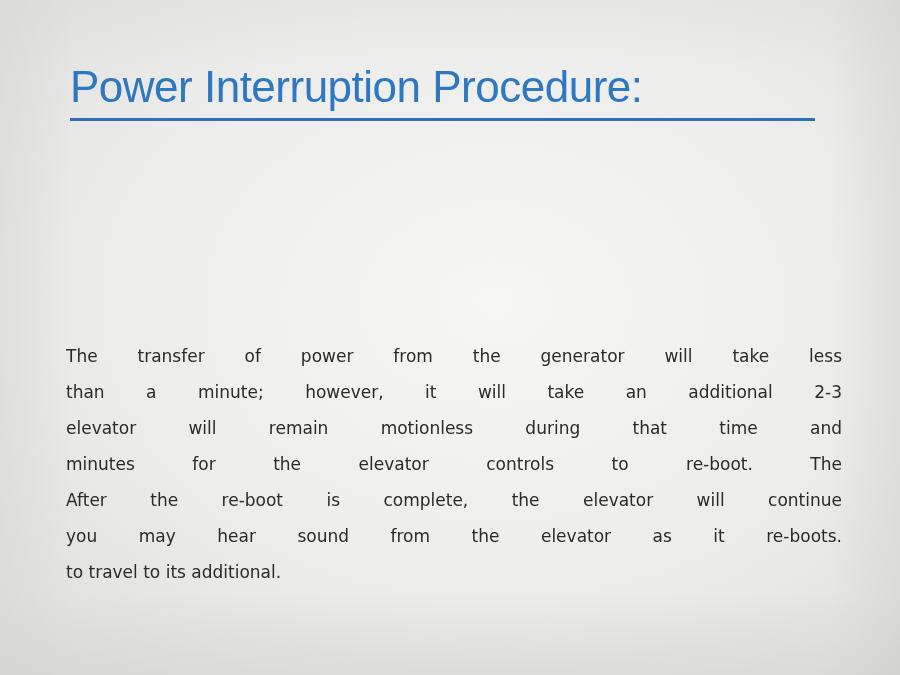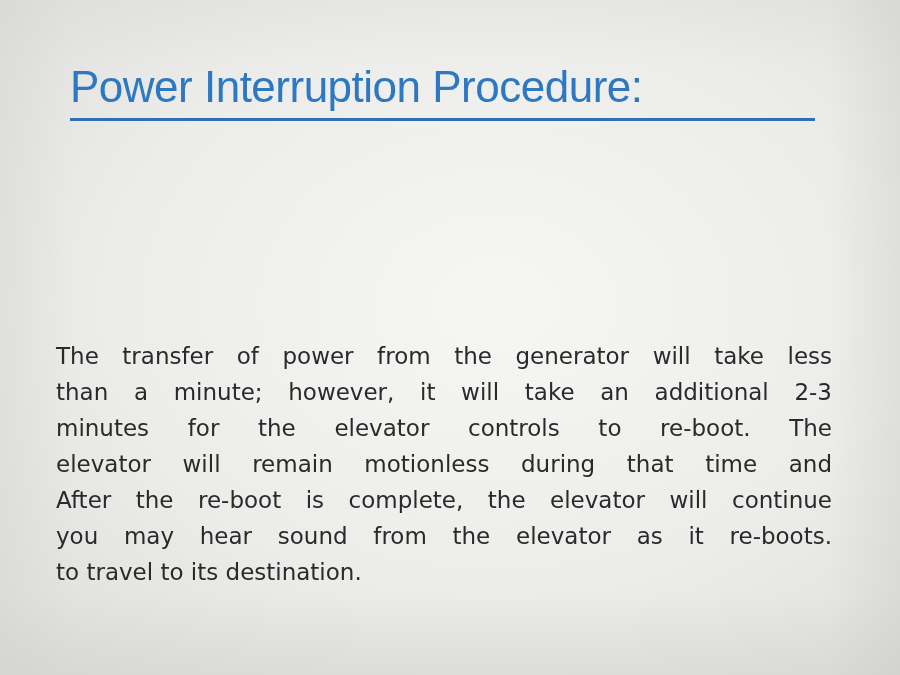--- a/index.html
+++ b/index.html
@@ -48,24 +48,24 @@
       margin: 0;
     }
     .p1 {
       left: 62px;
       top: 176px;
       width: 780px;
       font-size: 24.5px;
       line-height: 42px;
     }
     .p2 {
-      left: 56px;
+      left: 66px;
       top: 338px;
       width: 776px;
-      font-size: 23px;
+      font-size: 17px;
       line-height: 36px;
       text-align: justify;
       text-align-last: left;
     }
     .line {
       display: block;
       white-space: nowrap;
     }
     .justified {
       display: block;
@@ -79,20 +79,20 @@
 
 <div class="sheet">
 
   <h1 class="title">Power Interruption Procedure:</h1>
   <div class="title-rule"></div>
 
 
   <div class="para p2">
     <span class="line justified">The transfer of power from the generator will take less</span>
     <span class="line justified">than a minute; however, it will take an additional 2-3</span>
+    <span class="line justified">elevator will remain motionless during that time and</span>
     <span class="line justified">minutes for the elevator controls to re-boot. The</span>
-    <span class="line justified">elevator will remain motionless during that time and</span>
     <span class="line justified">After the re-boot is complete, the elevator will continue</span>
     <span class="line justified">you may hear sound from the elevator as it re-boots.</span>
-    <span class="line">to travel to its destination.</span>
+    <span class="line">to travel to its additional.</span>
   </div>
 
 </div>
 
 </body></html>

